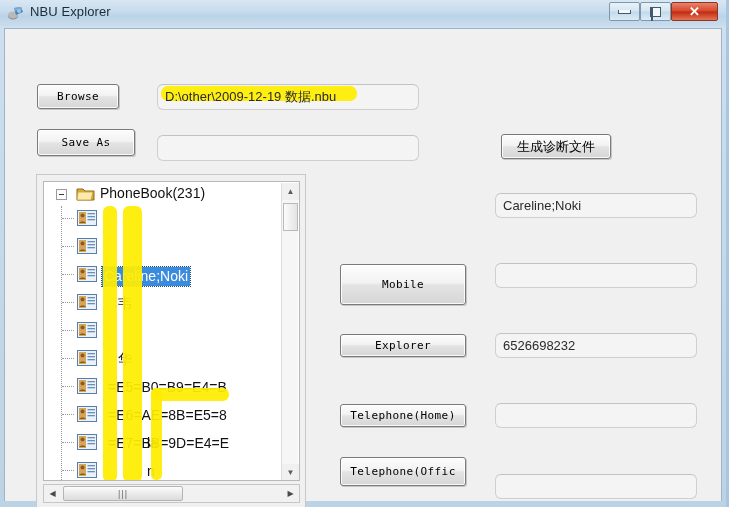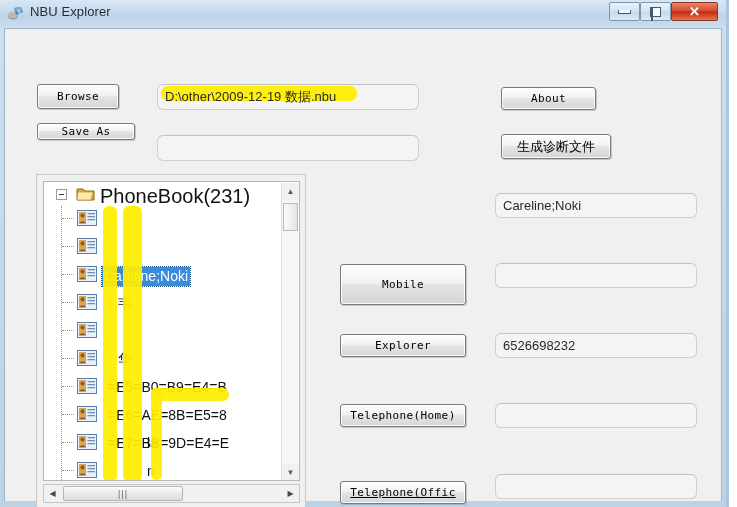--- a/index.html
+++ b/index.html
@@ -188,21 +188,21 @@
 
   .folder-icon {
     position: absolute;
     left: 32px; top: 5px;
     width: 19px; height: 15px;
   }
 
   .root-label {
     position: absolute;
     left: 56px; top: 3px;
-    font-size: 20px;
+    font-size: 14px;
     color: #111;
   }
 
   .dashline {
     position: absolute;
     left: 17px;
     width: 1px;
     border-left: 1px dotted #9a9a9a;
   }
   .dashstub {
@@ -335,23 +335,22 @@
     <div id="client">
 
       <div class="btn" style="left:32px; top:55px; width:82px; height:25px;">Browse</div>
 
       <div class="tbox" id="path-box" style="left:152px; top:55px; width:262px; height:26px;">
         <span style="position:relative; z-index:1;">D:\other\2009-12-19 数据.nbu</span>
       </div>
 
       <div class="hl" style="left:156px; top:57px; width:196px; height:15px; border-radius:7px;"></div>
 
-      <div class="btn" style="left:496px; top:58px; width:95px; height:23px;">About</div>
-
-      <div class="btn" style="left:32px; top:94px; width:98px; height:17px;">Save As</div>
+
+      <div class="btn" style="left:32px; top:100px; width:98px; height:27px;">Save As</div>
 
       <div class="tbox" style="left:152px; top:106px; width:262px; height:26px;">
         <span></span>
       </div>
 
       <div class="btn cjk" style="left:496px; top:105px; width:110px; height:25px;">生成诊断文件</div>
 
       <div id="tree-group">
 
         <div id="tree">
@@ -528,20 +527,20 @@
       <div class="btn" style="left:335px; top:305px; width:126px; height:23px;">Explorer</div>
       <div class="tbox" style="left:490px; top:304px; width:202px; height:25px;">
         <span>6526698232</span>
       </div>
 
       <div class="btn" style="left:335px; top:375px; width:126px; height:23px;">Telephone(Home)</div>
       <div class="tbox" style="left:490px; top:374px; width:202px; height:25px;">
         <span></span>
       </div>
 
-      <div class="btn" style="left:335px; top:452px; width:126px; height:23px;text-decoration:underline;">Telephone(Offic</div>
+      <div class="btn" style="left:335px; top:428px; width:126px; height:29px;">Telephone(Offic</div>
       <div class="tbox" style="left:490px; top:445px; width:202px; height:25px;">
         <span></span>
       </div>
 
     </div>
   </div>
 </div>
 
 </body></html>

